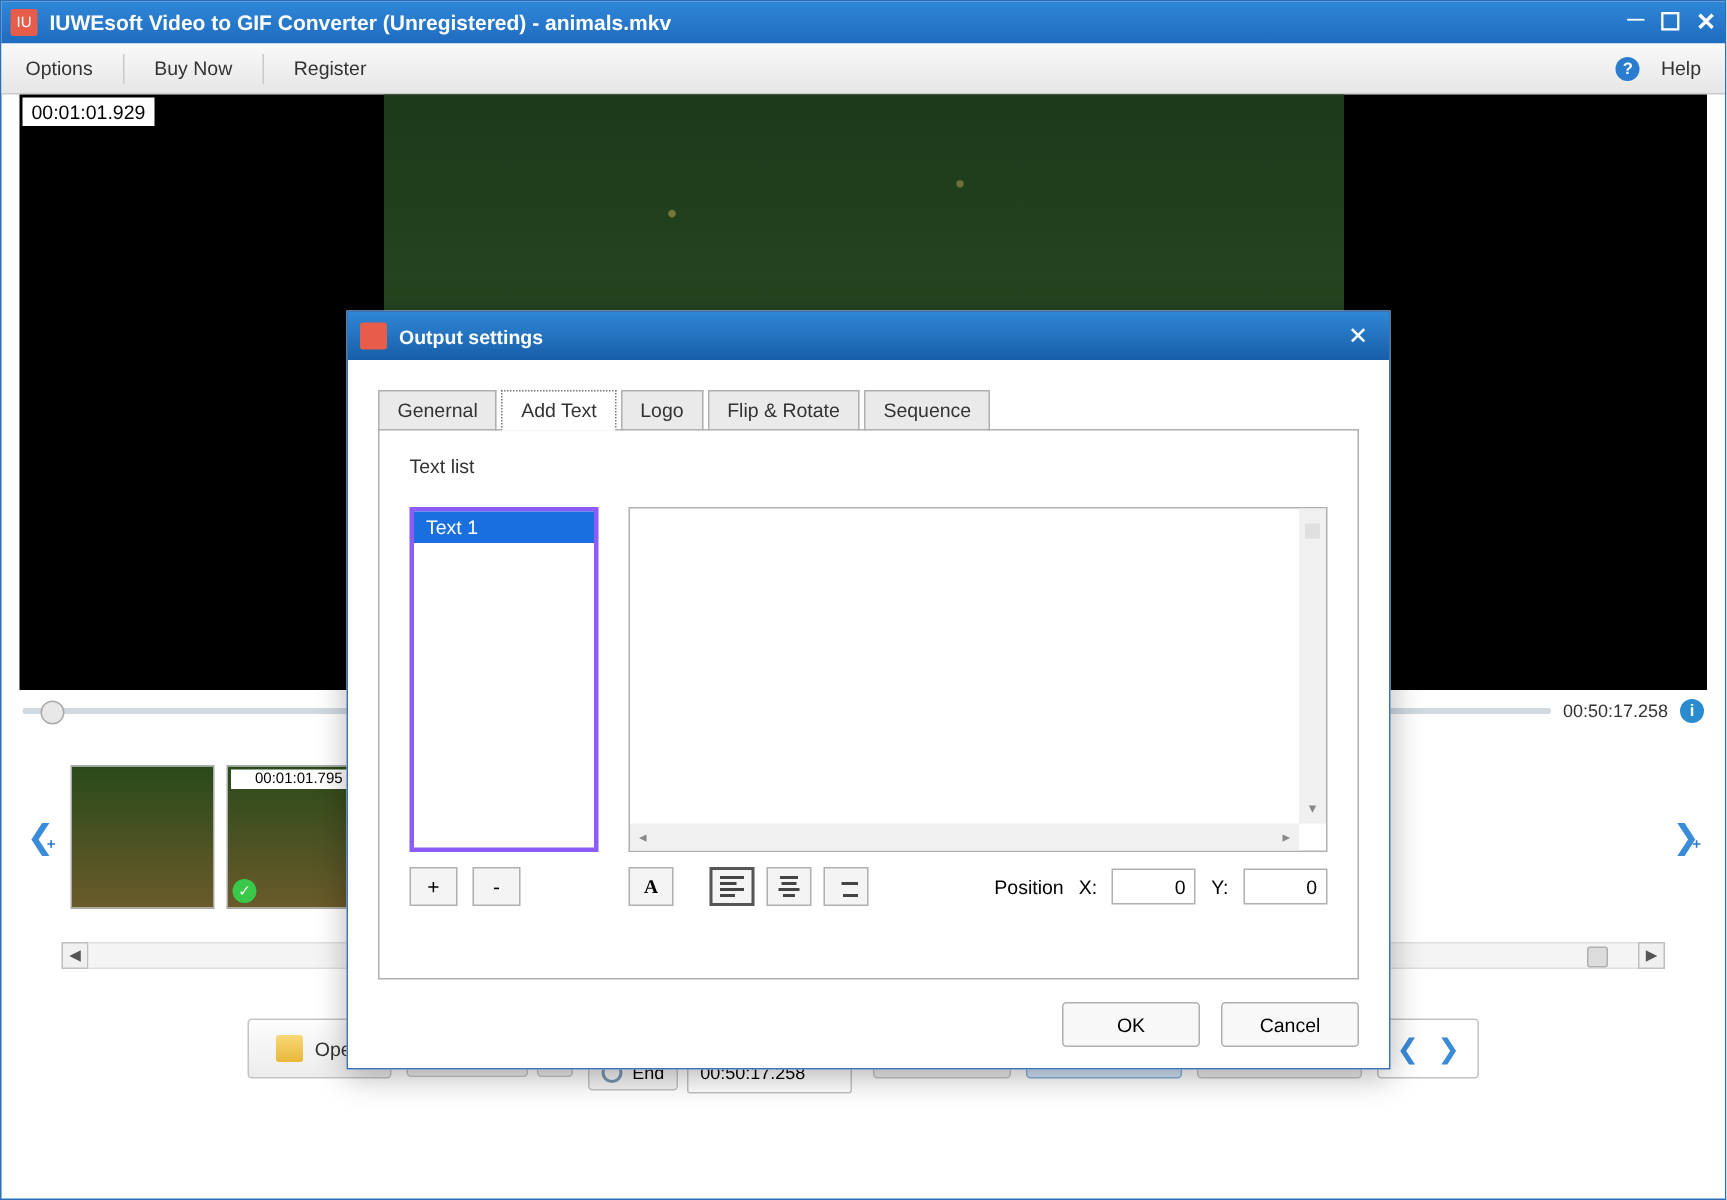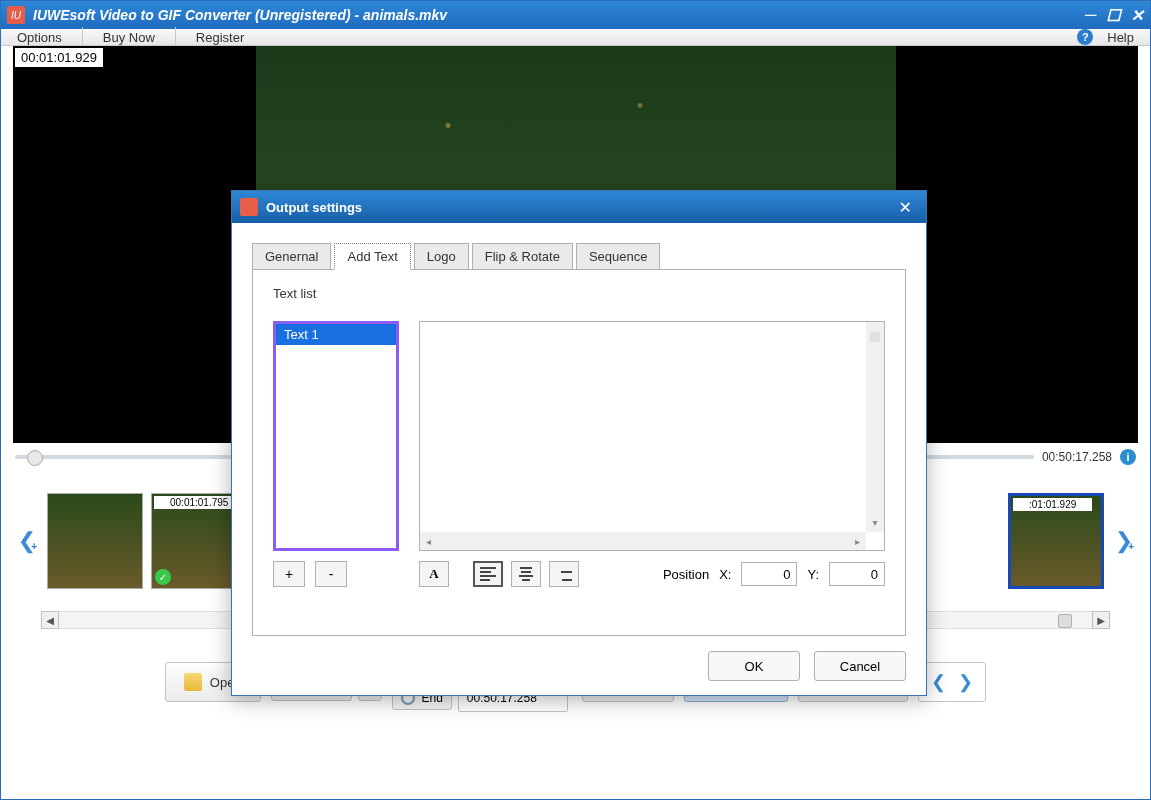--- a/index.html
+++ b/index.html
@@ -1,26 +1,26 @@
 <!DOCTYPE html>
 <html><head>
 <meta charset="utf-8">
 <style>
 * { box-sizing: border-box; margin: 0; padding: 0; }
 body { font-family: "Segoe UI", Tahoma, Arial, sans-serif; font-size: 13px; background: #fff; width: 1151px; height: 800px; overflow: hidden; }
 
 
 .app-window { width: 1151px; height: 800px; border: 1px solid #2a6db8; display: flex; flex-direction: column; }
-.titlebar { height: 28px; background: linear-gradient(to bottom, #2f87d6, #1f6bc0); color: #fff; display: flex; align-items: center; padding: 0 6px; font-size: 14px; font-style: italic; }
+.titlebar { height: 28px; background: linear-gradient(to bottom, #2f87d6, #1f6bc0); color: #fff; display: flex; align-items: center; padding: 0 6px; font-size: 14px; }
 .titlebar .app-logo { width: 18px; height: 18px; background: #e85c4a; border-radius: 2px; margin-right: 8px; display: flex; align-items: center; justify-content: center; font-size: 10px; color: #fff; }
 .titlebar .title-text { font-weight: 600; flex: 1; }
 .titlebar .win-btns { display: flex; gap: 10px; }
 .titlebar .win-btns span { font-size: 16px; cursor: pointer; font-weight: bold; }
 
-.menubar { height: 17px; background: linear-gradient(to bottom, #f9f9f9, #e6e6e6); border-bottom: 1px solid #c9c9c9; display: flex; align-items: center; padding: 0 8px; color: #333; }
+.menubar { height: 34px; background: linear-gradient(to bottom, #f9f9f9, #e6e6e6); border-bottom: 1px solid #c9c9c9; display: flex; align-items: center; padding: 0 8px; color: #333; }
 .menubar .sep { width: 1px; height: 20px; background: #c9c9c9; margin: 0 12px; }
 .menubar .menu-item { padding: 0 8px; cursor: pointer; }
 .menubar .spacer { flex: 1; }
 .menubar .help-icon { width: 16px; height: 16px; background: #2a7ccf; border-radius: 50%; color: #fff; font-size: 11px; font-weight: bold; display: flex; align-items: center; justify-content: center; margin-right: 6px; }
 
 .content { flex: 1; display: flex; flex-direction: column; position: relative; }
 .video-area { height: 397px; background: #000; margin: 0 12px; position: relative; }
 .video-area .ts-overlay { position: absolute; top: 2px; left: 2px; background: #fff; color: #000000; padding: 2px 6px; font-size: 13px; }
 .video-forest { height: 100%; margin: 0 auto; width: 640px; background: linear-gradient(to bottom, #1a3a1a, #3a5a2a); position: relative; overflow: hidden; }
 .video-forest::before { content:""; position:absolute; inset:0; background:
@@ -152,23 +152,20 @@
       <div class="thumb">
         <div class="ts">00:01:01.795</div>
         <div class="green-dot">✓</div>
       </div>
       <div class="thumb" style="visibility:hidden"></div>
       <div class="thumb" style="visibility:hidden"></div>
       <div class="thumb" style="visibility:hidden"></div>
       <div class="thumb" style="visibility:hidden"></div>
       <div class="thumb" style="visibility:hidden"></div>
       <div style="flex:1"></div>
-      <div class="thumb selected">
-        <div class="ts">:01:01.929</div>
-      </div>
       <div class="nav-arrow">❯<span class="plus">+</span></div>
     </div>
     <div class="thumb-scrollbar">
       <div class="sb-btn">◀</div>
       <div class="sb-track">
           <div class="sb-thumb"></div>
         </div>
       <div class="sb-btn">▶</div>
     </div>
 

